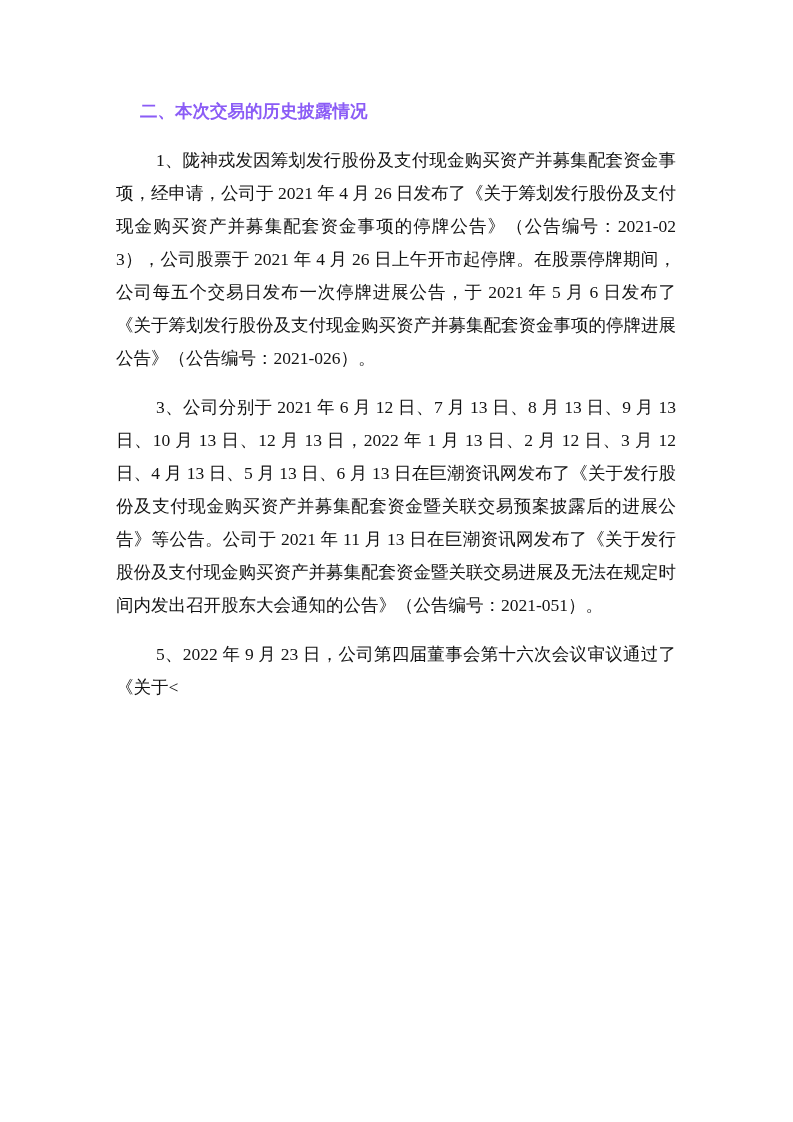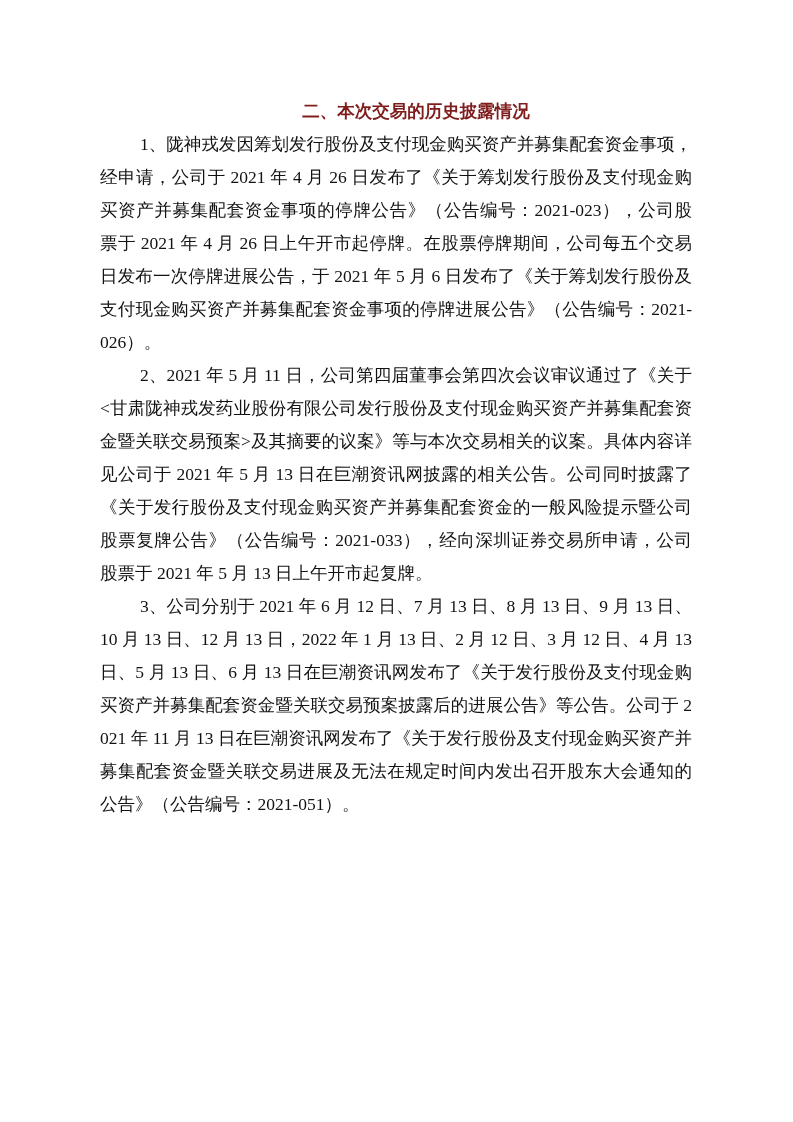--- a/index.html
+++ b/index.html
@@ -25,38 +25,37 @@
     left: 100px;
     top: 95px;
     width: 592px;
   }
   .heading {
     margin: 0;
     font-size: 17.5px;
     font-weight: bold;
     line-height: 33px;
     text-indent: 40px;
-    color: #7f1d1d;
+    color: #8b5cf6;
     white-space: nowrap;
-    text-align: center;
   }
   p.para {
-    margin: 0;
+    margin: 16px;
     font-size: 17.5px;
     line-height: 33px;
     text-indent: 40px;
     text-align: justify;
     text-justify: inter-ideograph;
     color: #121212;
     word-break: break-all;
   }
 </style>
 </head>
 <body>
 
 <div class="page">
   <div class="content">
     <h2 class="heading">二、本次交易的历史披露情况</h2>
     <p class="para">1、陇神戎发因筹划发行股份及支付现金购买资产并募集配套资金事项，经申请，公司于 2021 年 4 月 26 日发布了《关于筹划发行股份及支付现金购买资产并募集配套资金事项的停牌公告》（公告编号：2021-023），公司股票于 2021 年 4 月 26 日上午开市起停牌。在股票停牌期间，公司每五个交易日发布一次停牌进展公告，于 2021 年 5 月 6 日发布了《关于筹划发行股份及支付现金购买资产并募集配套资金事项的停牌进展公告》（公告编号：2021-026）。</p>
-    <p class="para">2、2021 年 5 月 11 日，公司第四届董事会第四次会议审议通过了《关于&lt;甘肃陇神戎发药业股份有限公司发行股份及支付现金购买资产并募集配套资金暨关联交易预案&gt;及其摘要的议案》等与本次交易相关的议案。具体内容详见公司于 2021 年 5 月 13 日在巨潮资讯网披露的相关公告。公司同时披露了《关于发行股份及支付现金购买资产并募集配套资金的一般风险提示暨公司股票复牌公告》（公告编号：2021-033），经向深圳证券交易所申请，公司股票于 2021 年 5 月 13 日上午开市起复牌。</p>
     <p class="para">3、公司分别于 2021 年 6 月 12 日、7 月 13 日、8 月 13 日、9 月 13 日、10 月 13 日、12 月 13 日，2022 年 1 月 13 日、2 月 12 日、3 月 12 日、4 月 13 日、5 月 13 日、6 月 13 日在巨潮资讯网发布了《关于发行股份及支付现金购买资产并募集配套资金暨关联交易预案披露后的进展公告》等公告。公司于 2021 年 11 月 13 日在巨潮资讯网发布了《关于发行股份及支付现金购买资产并募集配套资金暨关联交易进展及无法在规定时间内发出召开股东大会通知的公告》（公告编号：2021-051）。</p>
+    <p class="para">5、2022 年 9 月 23 日，公司第四届董事会第十六次会议审议通过了《关于&lt;</p>
   </div>
 </div>
 
 </body></html>

